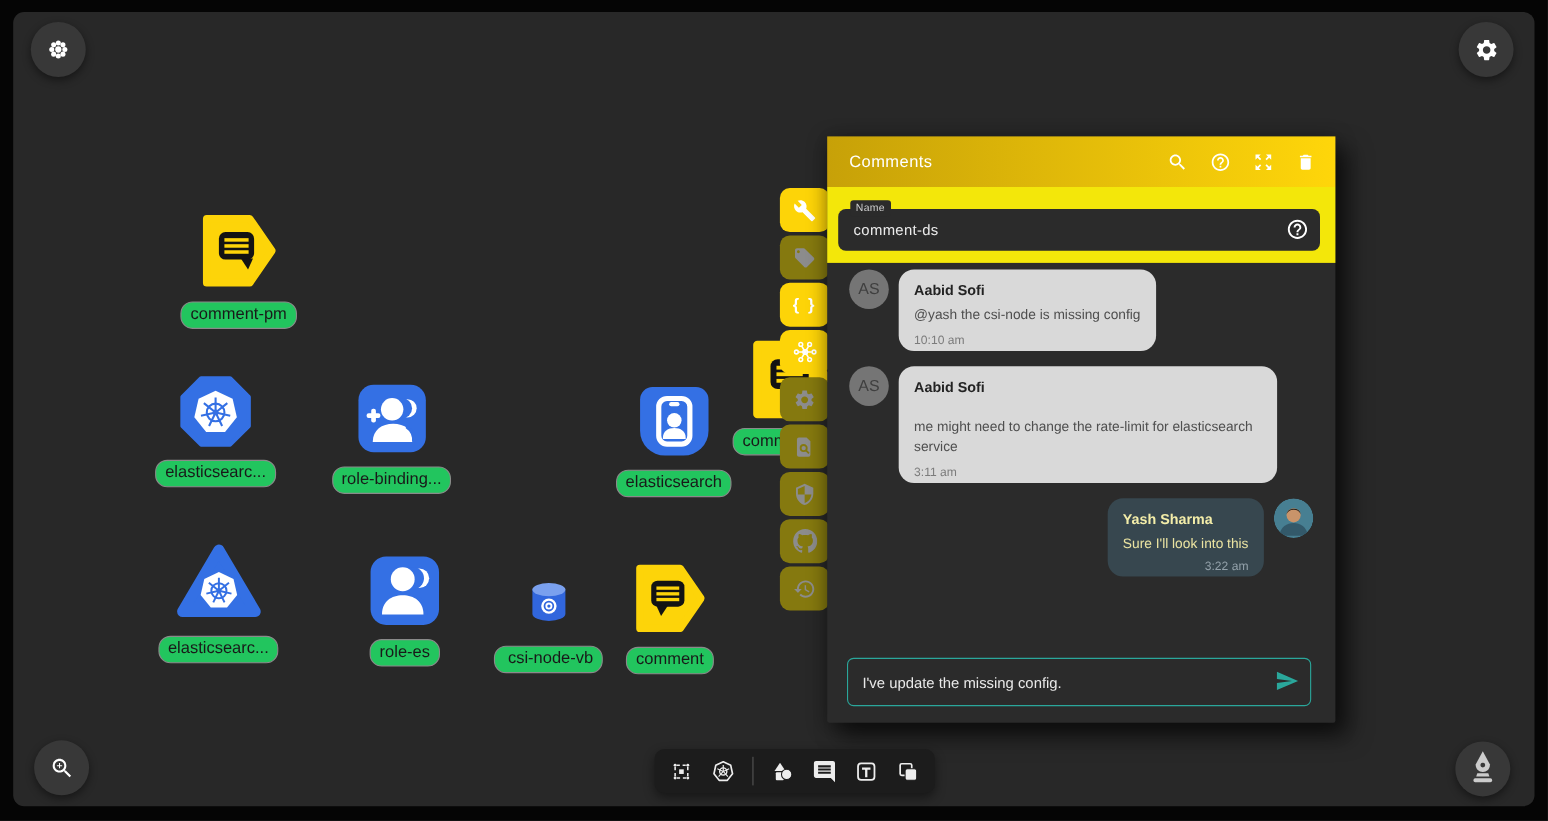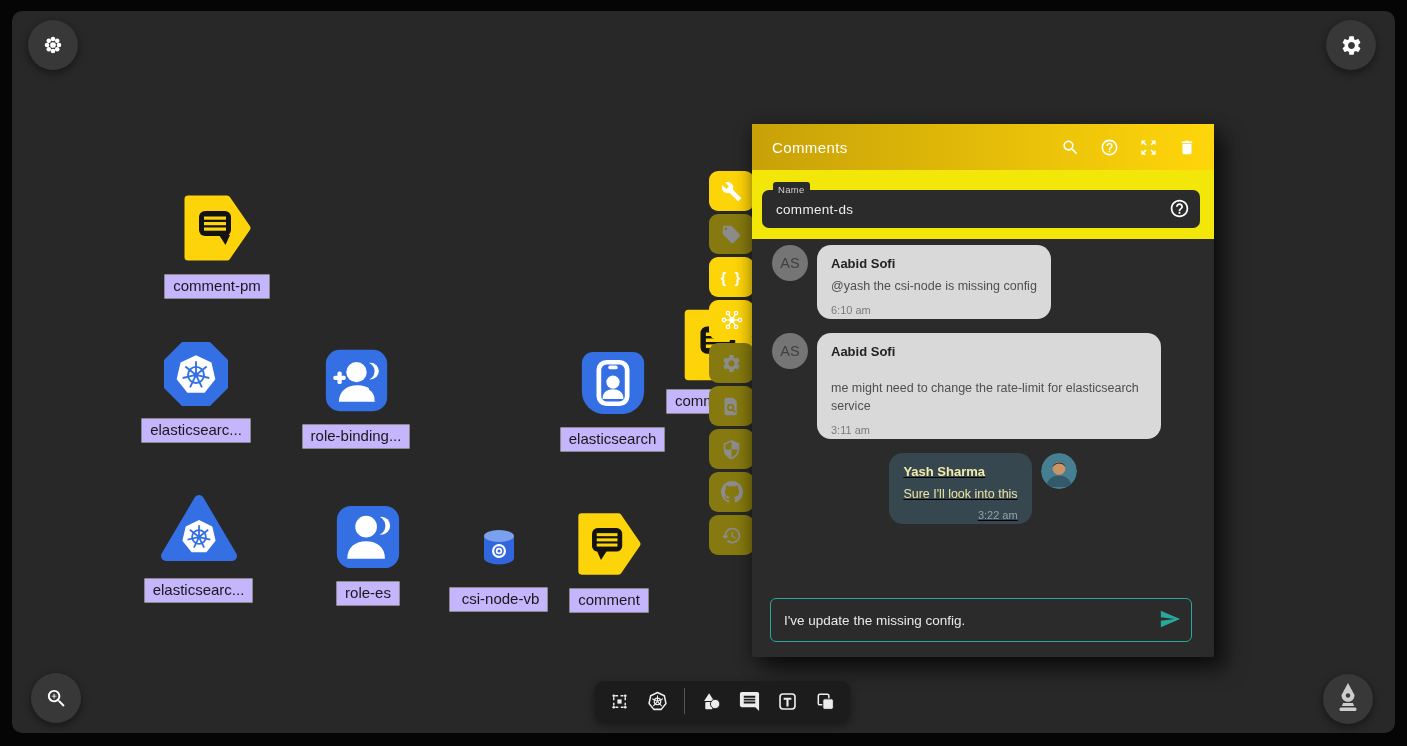--- a/index.html
+++ b/index.html
@@ -13,22 +13,22 @@
   }
   
   .fab{
     position:absolute; width:50px;height:50px;border-radius:50%;
     background:#383838; display:flex;align-items:center;justify-content:center;
     box-shadow:0 3px 8px rgba(0,0,0,.45); cursor:pointer; z-index:30;
   }
   
   .node{position:absolute; display:flex; flex-direction:column; align-items:center; z-index:1;}
   .chip{
-    display:inline-block; background:#c4b5fd; color:#191919; font-size:15px;
-    padding:2px 8px 3px; border-radius:1px; white-space:nowrap; margin-top:11px;
+    display:inline-block; background:#22c55e; color:#191919; font-size:15px;
+    padding:2px 8px 3px; border-radius:11px; white-space:nowrap; margin-top:11px;
     border:1px solid #8a8a8a; line-height:1.2;
   }
   
   .ctx-toolbar{position:absolute; left:697px; top:160px; display:flex; flex-direction:column; gap:3px; z-index:5;}
   .ctx-btn{
     width:45px;height:40px;border-radius:9px; display:flex;align-items:center;justify-content:center;
     cursor:pointer;
   }
   .ctx-btn.on{background:#fdd408;}
   .ctx-btn.off{background:#85790f;}
@@ -65,21 +65,21 @@
   .avatar{
     width:36px;height:36px;border-radius:50%;background:#757575;color:#3f3f3f;
     display:flex;align-items:center;justify-content:center;font-size:14.5px;margin-right:9px;flex:none;
   }
   .bubble{background:#d9d9d9;border-radius:14px;padding:10px 14px 0;color:#4f4f4f;font-size:12.5px;line-height:1.45;}
   .bubble .author{color:#232323;font-weight:bold;font-size:13px;margin-bottom:3px;}
   .bubble .time{font-size:11px;color:#7b7b7b;margin-top:8px;}
   .one-line{white-space:nowrap;}
   .wide{max-width:316px;}
   .gap-text{margin-top:17px;}
-  .msg-right{justify-content:center;text-decoration:underline;}
+  .msg-right{justify-content:flex-end;}
   .bubble.dark{background:#37474f;color:#eae3a1;}
   .bubble.dark .author{color:#f3eda9;}
   .bubble.dark .time{color:#93a1aa;text-align:right;margin-top:5px;}
   .photo-avatar{width:36px;height:36px;flex:none;margin-left:9px;border-radius:50%;overflow:hidden;}
   .chat-input-wrap{
     position:absolute; left:18px; right:22px; bottom:15px; height:42px;
     border:1.6px solid #2aa79b; border-radius:6px;
   }
   .chat-input{
     position:absolute; inset:0; background:transparent; border:none; outline:none;
@@ -313,21 +313,21 @@
           </svg>
       </div>
     </div>
 
     <div class="msgs">
       <div class="msg-row">
         <div class="avatar">AS</div>
         <div class="bubble">
           <div class="author">Aabid Sofi</div>
           <div class="one-line">@yash the csi-node is missing config</div>
-          <div class="time">6:10 am</div>
+          <div class="time">10:10 am</div>
         </div>
       </div>
 
       <div class="msg-row">
         <div class="avatar">AS</div>
         <div class="bubble wide">
           <div class="author">Aabid Sofi</div>
           <div class="gap-text">me might need to change the rate-limit for elasticsearch service</div>
           <div class="time">3:11 am</div>
         </div>

